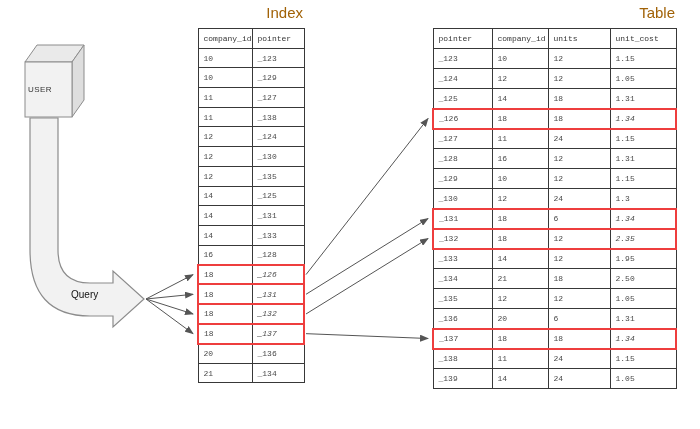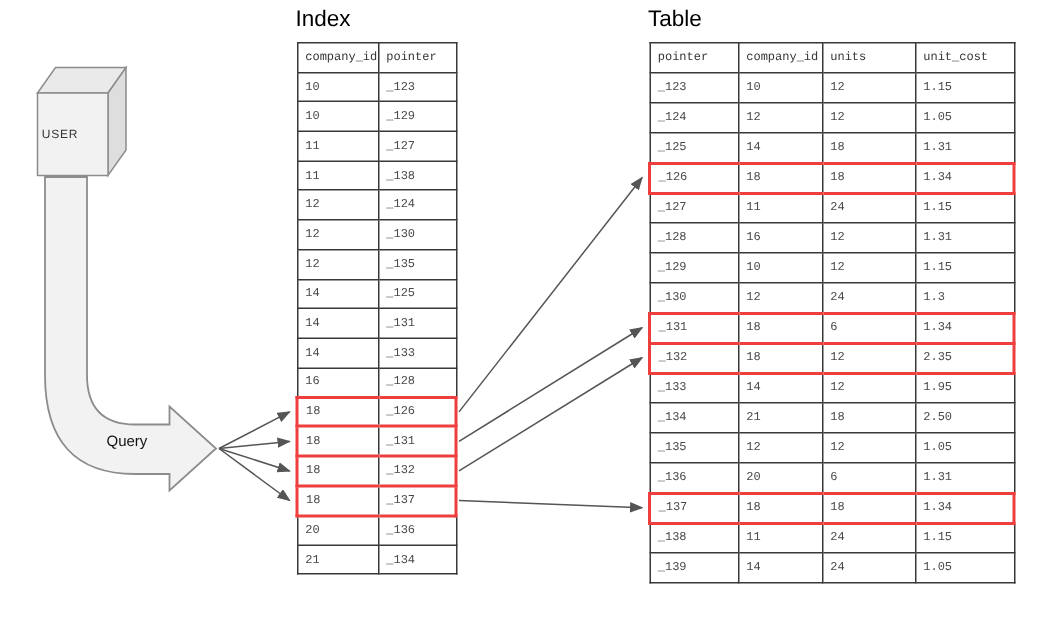--- a/index.html
+++ b/index.html
@@ -3,21 +3,21 @@
 <meta charset="utf-8">
 <style>
   * { box-sizing: border-box; }
   html,body { margin:0; padding:0; background:#fff; }
   #page { position:relative; width:700px; height:429px; background:#fff; overflow:hidden;
           font-family:"Liberation Sans", sans-serif; }
 
   svg.layer { position:absolute; left:0; top:0; }
   #arrow-layer { pointer-events:none; }
 
-  .title { position:absolute; top:4px; text-align:left; font-size:15px; color:#000000; }
+  .title { position:absolute; top:4px; text-align:right; font-size:15px; color:#a16207; }
   #index-title { left:197px; width:106px; }
   #table-title { left:432px; width:243px; }
 
   #user-label { position:absolute; left:25px; top:62px; width:30px; height:55px;
                 display:flex; align-items:center; justify-content:center;
                 font-size:8px; letter-spacing:0.5px; color:#333; }
 
   #query-label { position:absolute; left:71px; top:289px; font-size:10px; color:#111; }
 
   table.tbl { position:absolute; border-collapse:collapse; table-layout:fixed; }
@@ -30,21 +30,21 @@
   #index-table { left:197px; top:28px; width:106px; }
   #index-table tr { height:19.7px; }
   #index-table col.c0 { width:54px; } #index-table col.c1 { width:52px; }
   #data-table { left:432px; top:28px; width:243px; }
   #data-table tr { height:20px; }
   #data-table col.c0 { width:59px; } #data-table col.c1 { width:56px; }
   #data-table col.c2 { width:62px; } #data-table col.c3 { width:66px; }
 
   tr.hl td { border-top:2px solid var(--highlight); border-bottom:2px solid var(--highlight); }
   tr.hl td:first-child { border-left:2px solid var(--highlight); }
-  tr.hl td:last-child  { border-right:2px solid var(--highlight); }
+  tr.hl td:last-child  { border-right:2px solid var(--highlight);font-style:italic; }
 </style>
 </head>
 <body>
 
 <div id="page">
 
   <svg id="shape-layer" class="layer" width="700" height="429" viewBox="0 0 700 429">
 
     <g>
       <polygon points="25,62 37,45 84,45 72,62" style="fill:var(--cube-top);stroke:var(--shape-stroke);stroke-width:1"></polygon>

